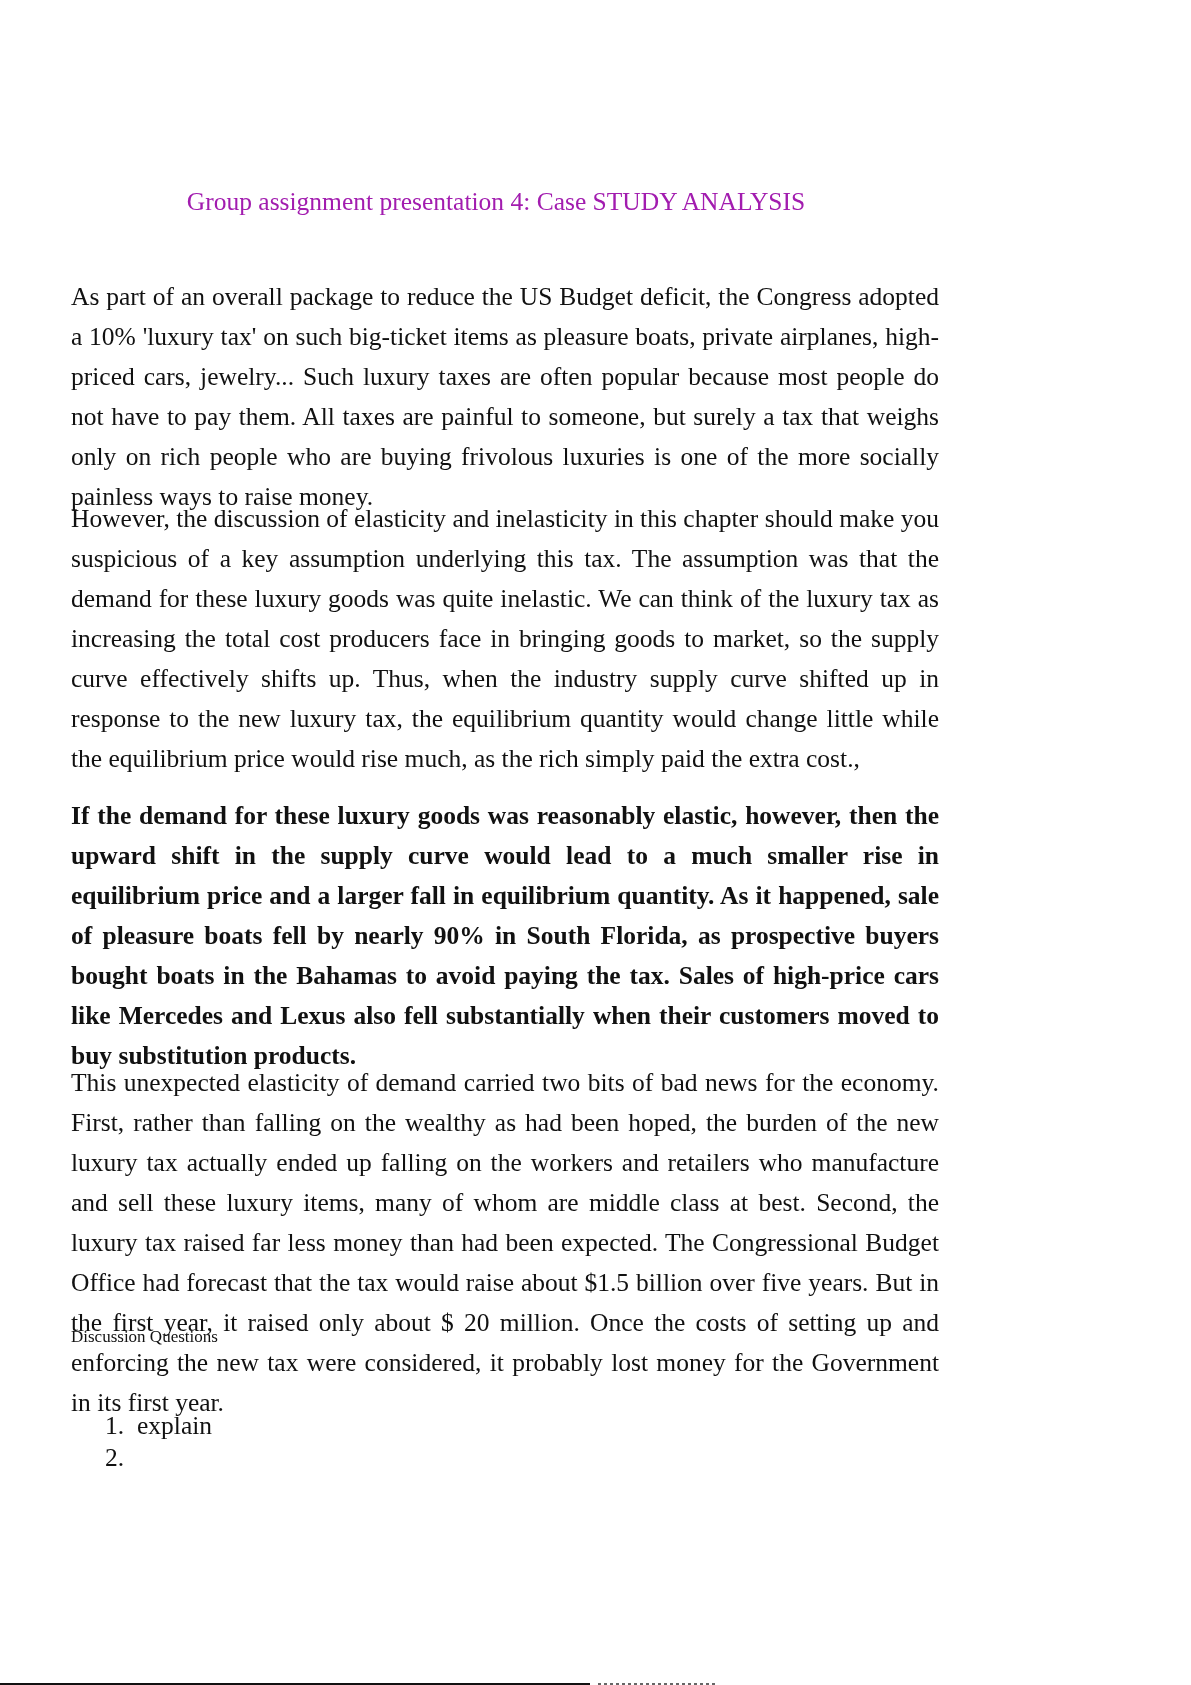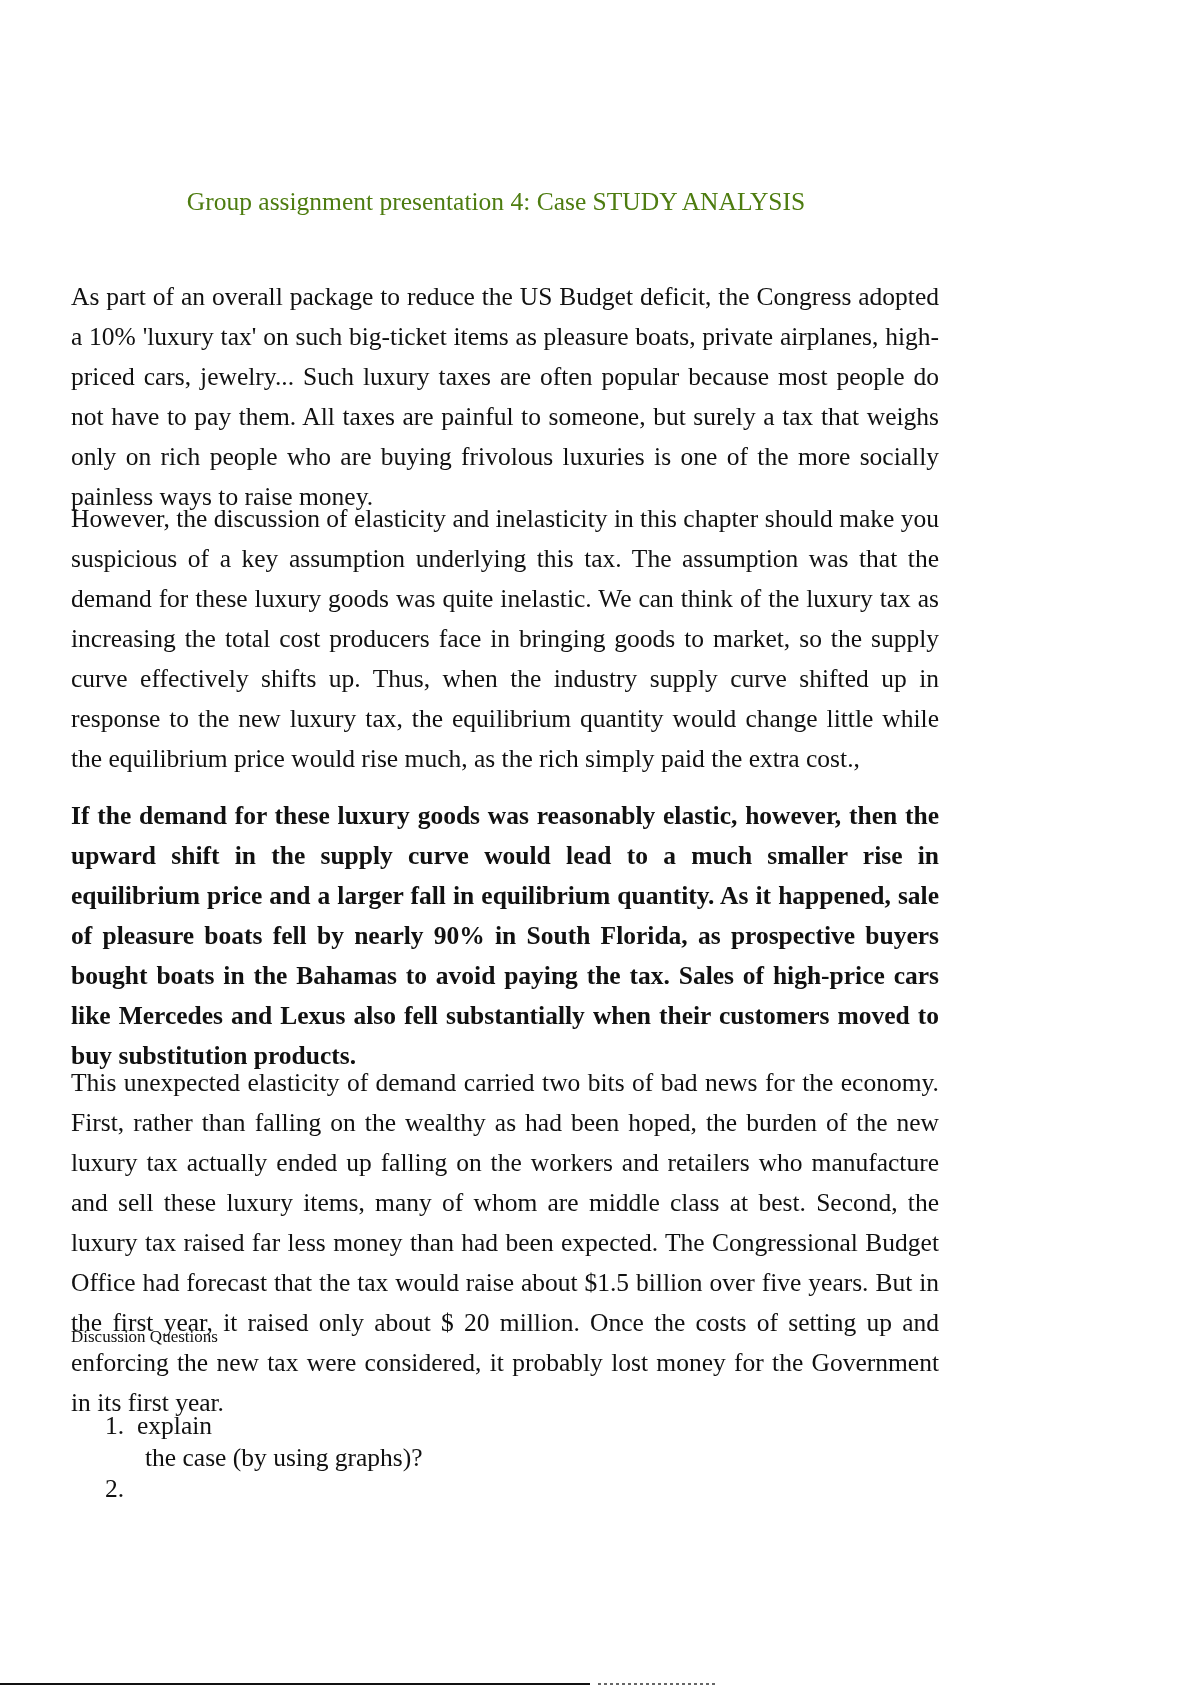--- a/index.html
+++ b/index.html
@@ -20,21 +20,21 @@
       left: 0; top: 0;
       width: 1191px;
       height: 1685px;
     }
     .title-block {
       position: absolute;
       top: 186px;
       left: 0;
       width: 992px;
       text-align: center;
-      color: #4d7c0f;
+      color: #a21caf;
       font-size: 25.5px;
       line-height: 31px;
     }
     .title-block div { white-space: nowrap; }
     .body-text {
       position: absolute;
       left: 71px;
       width: 868px;
       font-size: 25.5px;
       line-height: 40px;
@@ -108,21 +108,20 @@
   <p class="body-text para p2">However, the discussion of elasticity and inelasticity in this chapter should make you suspicious of a key assumption underlying this tax. The assumption was that the demand for these luxury goods was quite inelastic. We can think of the luxury tax as increasing the total cost producers face in bringing  goods to market, so the supply curve effectively shifts up. Thus, when the industry supply curve shifted up in response to the new luxury tax, the equilibrium quantity would change little while the equilibrium price would rise much, as the rich simply paid the extra cost.,</p>
   <p class="body-text para p3">If the demand for these luxury goods was reasonably elastic, however, then the upward shift in the supply curve would lead to a much smaller rise in equilibrium price and a larger fall in equilibrium quantity. As it happened, sale of pleasure boats fell by nearly 90% in South Florida, as prospective buyers bought boats in the Bahamas to avoid paying the tax. Sales of high-price cars like Mercedes and Lexus also fell substantially when their customers moved to buy substitution products.</p>
   <p class="body-text para p4">This unexpected elasticity of demand carried two bits of bad news for the economy. First, rather than falling on the wealthy as had been hoped, the burden of the new luxury tax actually ended up falling on the workers and retailers who manufacture and sell these luxury items, many of whom are middle class at best. Second, the luxury tax raised far less money than had been expected. The Congressional Budget Office had forecast that the tax would raise about $1.5 billion over five years. But in the first year, it raised only about $ 20 million. Once the costs of setting up and enforcing the new tax were considered, it probably lost money for the Government in its first year.</p>
 
   <div class="dq-heading">Discussion Questions</div>
 
   <div class="questions">
     <div class="q-item">
       <span class="q-num">1.</span>
       <span class="q1-line2">explain</span>
-      <span class="q1-line3">the case (by using graphs)?</span>
     </div>
     <div class="q-item">
       <span class="q-num">2.</span>
     </div>
   </div>
 
   <div class="bottom-rule"></div>
   <div class="bottom-rule-fragments"></div>
 </div>
 

